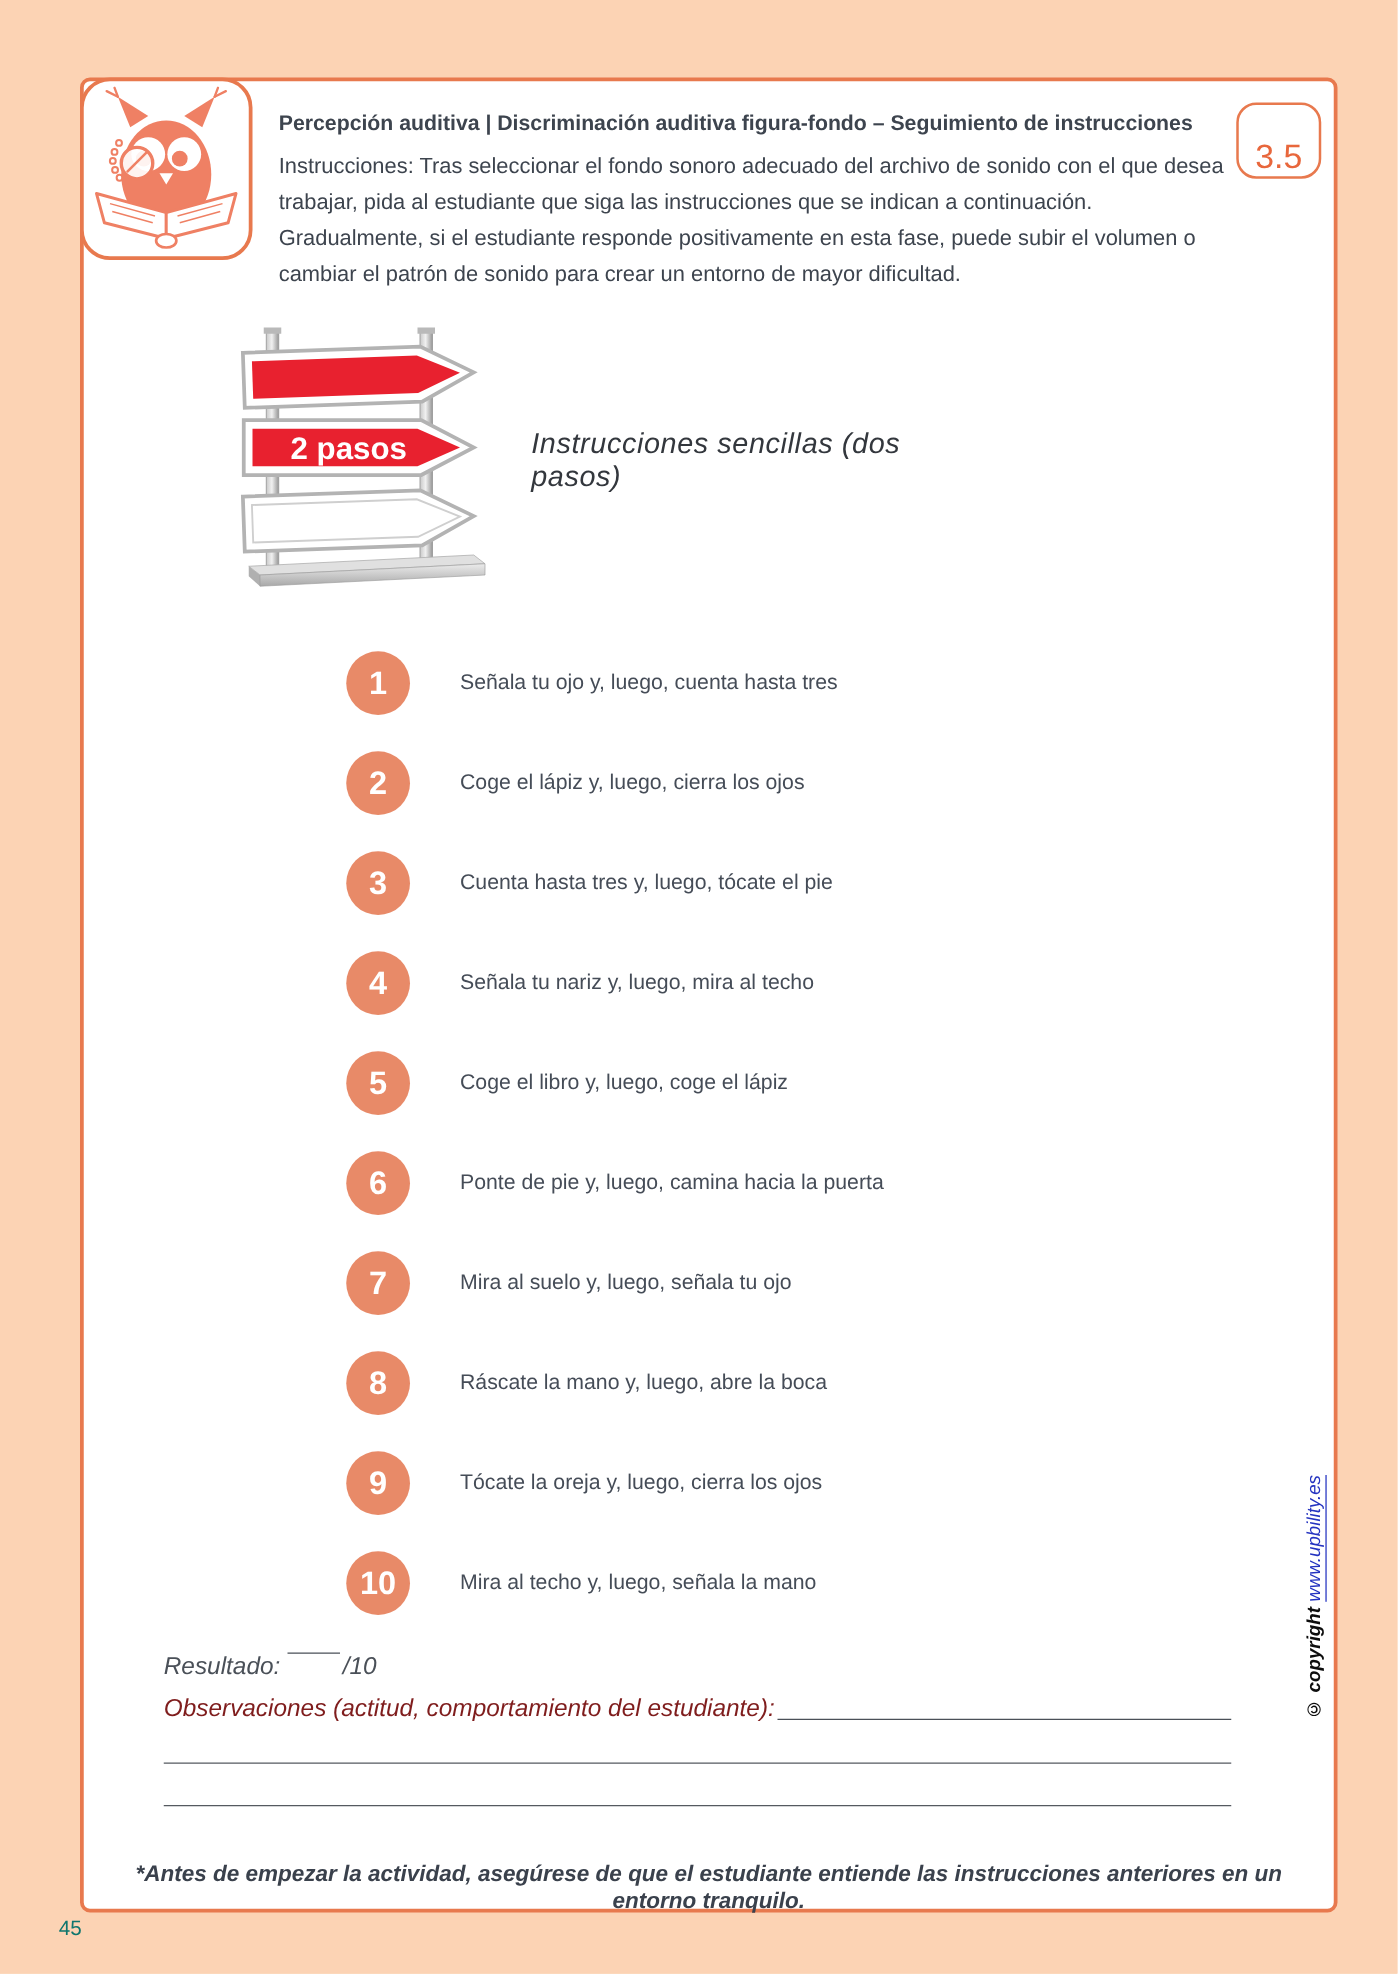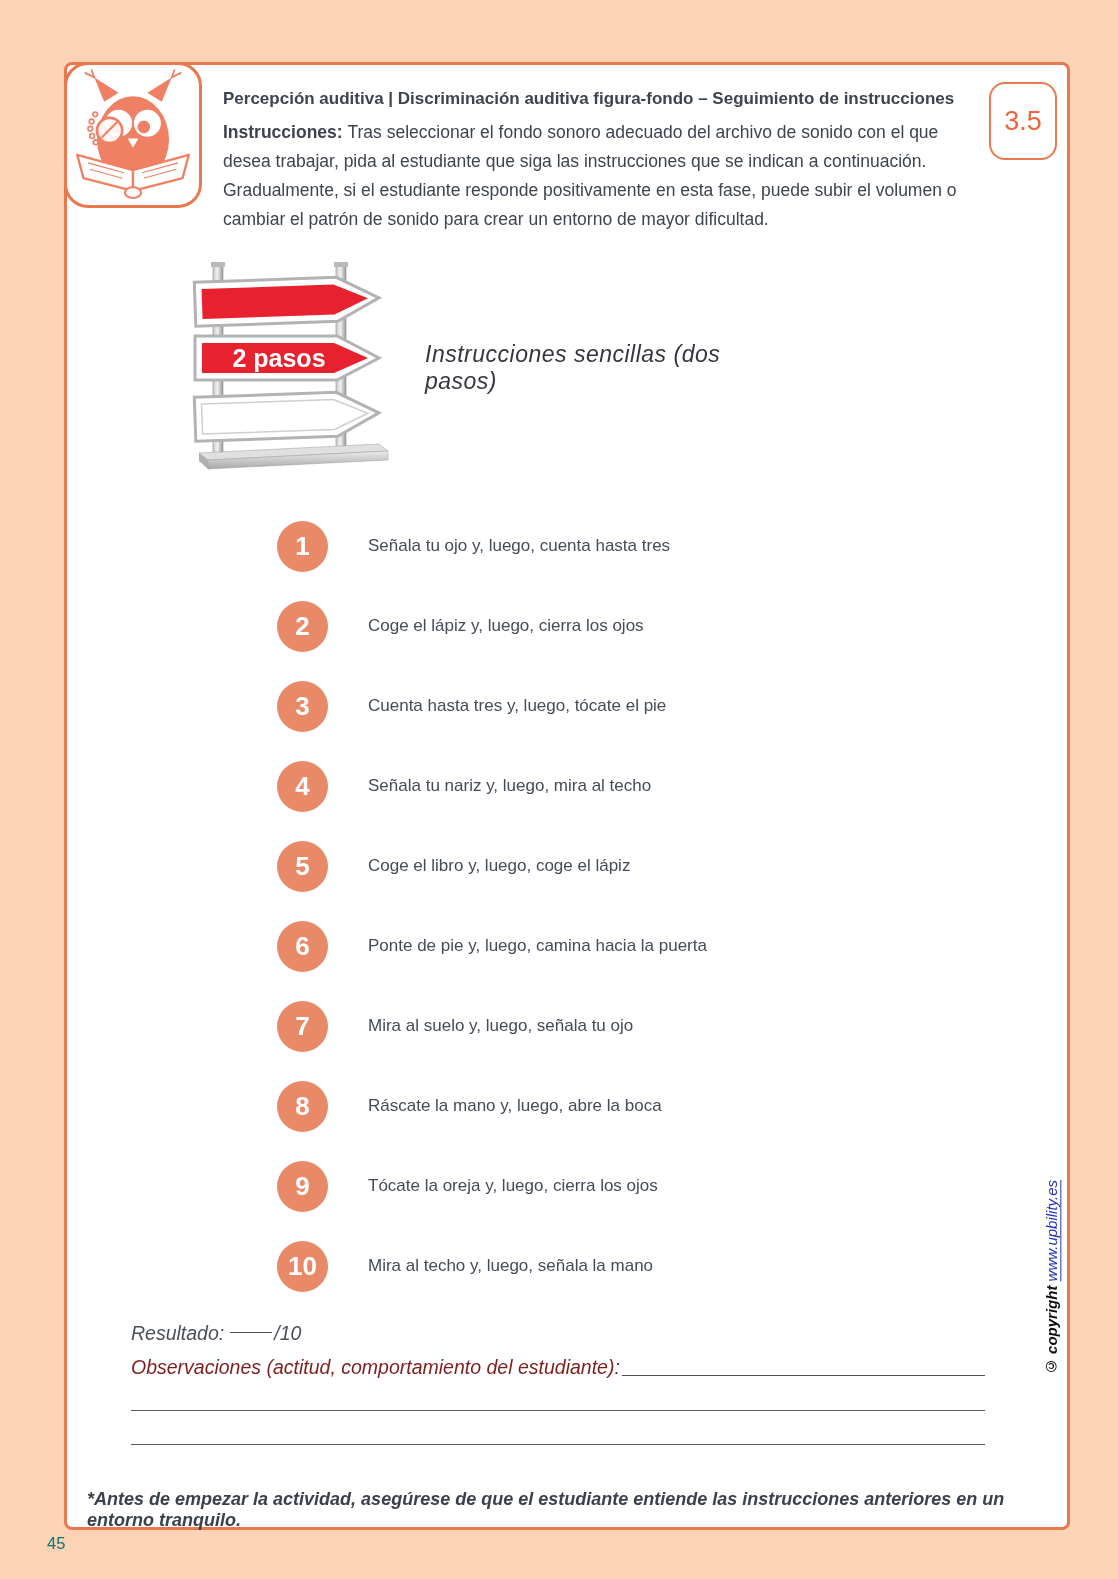--- a/index.html
+++ b/index.html
@@ -19,57 +19,57 @@
     position:absolute;left:-3px;top:-3px;width:138px;height:146px;
     background:#fff;border:3px solid #e8794e;border-radius:24px;
     box-sizing:border-box;display:flex;align-items:center;justify-content:center;
   }
   .header-block{position:absolute;left:156px;top:22px;width:762px;}
   .title{
     font-size:17px;font-weight:bold;color:#3d444e;white-space:nowrap;
     margin:0 0 7px 0;line-height:24px;
   }
   .instructions{font-size:17.5px;color:#3d444e;line-height:29px;margin:0;}
-  .ins-label{font-weight:bold;font-style:normal;}
+  .ins-label{font-weight:normal;font-style:normal;}
   .ins-body{}
   .badge{
-    position:absolute;right:10px;top:17px;width:68px;height:78px;
+    position:absolute;right:10px;top:17px;width:68px;height:61px;
     border:2.5px solid #e8794e;border-radius:16px;box-sizing:border-box;
-    display:flex;align-items:center;justify-content:center;
+    display:flex;align-items:flex-end;justify-content:center;
     color:#e8673c;font-size:27px;margin-left:40px;
   }
   .signpost{position:absolute;left:122px;top:196px;}
   .caption{
     position:absolute;left:358px;top:276px;width:360px;
     font-size:23px;font-style:italic;color:#33373d;letter-spacing:0.5px;
   }
   .list{position:absolute;left:210px;top:441px;width:640px;}
   .item{height:80px;display:flex;align-items:center;}
   .num{
     width:51px;height:51px;border-radius:50%;background:#e88a68;flex:0 0 51px;
     display:flex;align-items:center;justify-content:center;
     color:#ffffff;font-size:26px;font-weight:bold;
   }
   .txt{margin-left:40px;font-size:17px;color:#454c57;}
   .resultado{
     position:absolute;left:64px;top:1257px;font-size:19.5px;font-style:italic;color:#4a5058;
-    display:flex;align-items:center;
+    display:flex;align-items:flex-start;
   }
   .score-blank{display:inline-block;width:42px;border-bottom:1.6px solid #4a5058;margin:0 2px 3px 6px;}
   .obs-row{
     position:absolute;left:64px;top:1291px;width:854px;
     font-size:19.5px;font-style:italic;color:#7f1d1d;
     display:flex;align-items:flex-end;
   }
   .obs-line{flex:1;border-bottom:1.6px solid #4a5058;margin-bottom:3px;margin-left:2px;}
   .wline{position:absolute;left:64px;width:854px;border-bottom:1.6px solid #555a60;}
   .wline1{top:1345px;}
   .wline2{top:1379px;}
   .footnote{
-    position:absolute;left:20px;right:20px;top:1424px;text-align:left;
+    position:absolute;left:20px;right:20px;top:1424px;text-align:center;
     font-size:18px;font-weight:bold;font-style:italic;color:#3a414c;
   }
   .copyright{
     position:absolute;right:7px;bottom:152px;
     writing-mode:vertical-rl;transform:rotate(180deg);
     font-size:15px;white-space:nowrap;
   }
   .c-pre{font-weight:bold;font-style:italic;color:#0d0d0d;}
   .c-link{font-style:italic;color:#2433c0;text-decoration:underline;cursor:pointer;}
   .pagenum{position:absolute;left:47px;top:1534px;font-size:16.5px;color:#0f766e;}

